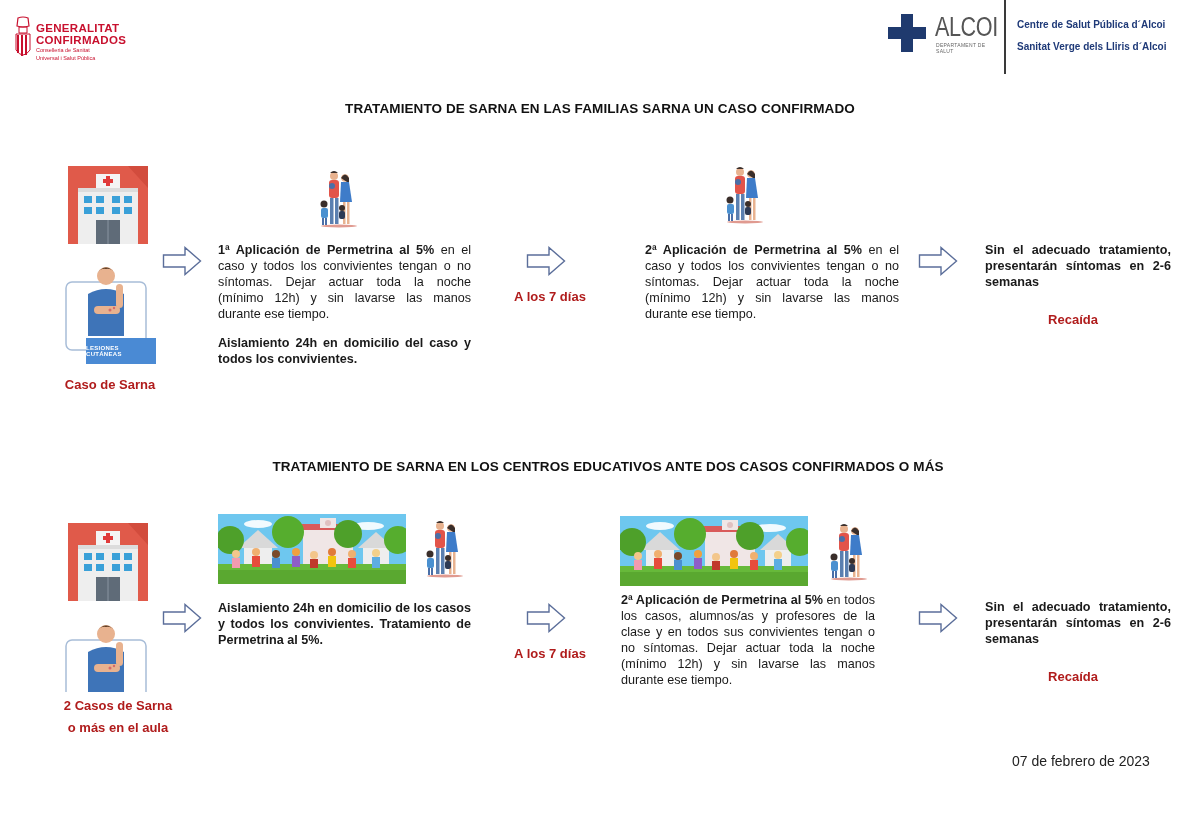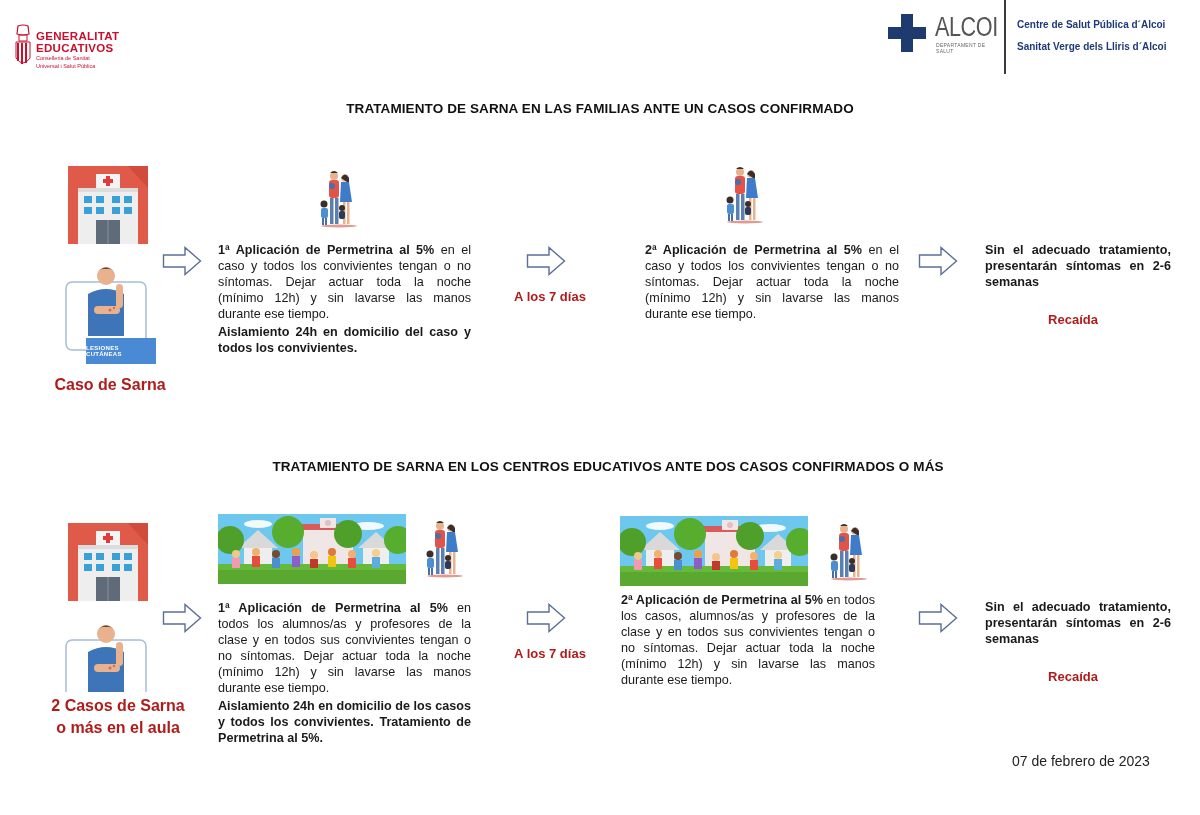--- a/index.html
+++ b/index.html
@@ -2,43 +2,43 @@
 <html><head>
 <meta charset="utf-8">
 <style>
   * { box-sizing: border-box; margin: 0; padding: 0; }
   html, body { width: 1200px; height: 815px; background: #ffffff; overflow: hidden; }
   body { position: relative; font-family: "Liberation Sans", "DejaVu Sans", sans-serif; color: #1a1a1a; }
 
   .abs { position: absolute; }
 
   
-  .gv-logo { left: 14px; top: 24px; width: 110px; height: 50px; }
+  .gv-logo { left: 14px; top: 16px; width: 110px; height: 50px; }
   .gv-shield { position: absolute; left: 0; top: 0; width: 18px; height: 46px; }
   .gv-text { position: absolute; left: 22px; top: 6px; }
   .gv-title { color: #c8102e; font-size: 11.5px; font-weight: bold; letter-spacing: 0.3px; line-height: 12px; }
   .gv-sub { color: #c8102e; font-size: 5.5px; line-height: 7px; margin-top: 1px; }
 
   .alcoi-logo { left: 888px; top: 12px; width: 105px; height: 44px; }
   .alcoi-cross { position: absolute; left: 0; top: 2px; width: 38px; height: 38px; }
   .alcoi-word { position: absolute; left: 47px; top: 0px; font-size: 27px; color: #555; letter-spacing: -0.5px; font-family: "Liberation Sans Narrow", "Liberation Sans", sans-serif; transform: scaleX(0.8); transform-origin: left top; }
   .alcoi-dept { position: absolute; left: 48px; top: 30px; font-size: 5px; color: #666; letter-spacing: 0.3px; }
 
   .header-divider { left: 1004px; top: 0; width: 2px; height: 74px; background: #3a3a3a; }
   .center-names { left: 1017px; top: 14px; color: #1f3a78; font-size: 10px; font-weight: bold; line-height: 22px; }
 
   
   .section-title { left: 0; width: 1200px; text-align: center; font-size: 13.5px; font-weight: bold; color: #111; letter-spacing: 0.1px; }
 
   
   .para { font-size: 12.6px; line-height: 16px; text-align: justify; color: #1a1a1a; }
   .para b { font-weight: bold; }
-  .para + .para { margin-top: 2px; }
-
-  .red-label { color: #b01c1c; font-weight: bold; font-size: 16px; line-height: 22px; text-align: center; }
+  .para + .para { margin-top: 13px; }
+
+  .red-label { color: #b01c1c; font-weight: bold; font-size: 13px; line-height: 22px; text-align: center; }
 
   .arrow { width: 40px; height: 30px; }
 
   
   .hospital { width: 80px; height: 78px; }
   .family { width: 46px; height: 58px; }
   .school { width: 188px; height: 70px; overflow: hidden; }
   .person-card { width: 92px; height: 100px; }
 
   .date { left: 1012px; top: 753px; font-size: 14px; color: #222; }
@@ -52,21 +52,21 @@
     <path d="M5 11 L13 11 L13 17 L5 17 Z" fill="none" stroke="#c8102e" stroke-width="1"></path>
     <path d="M2 18 L16 18 L16 34 Q9 44 2 34 Z" fill="#fff" stroke="#c8102e" stroke-width="1"></path>
     <g stroke="#c8102e" stroke-width="2">
       <line x1="4" y1="19" x2="4" y2="37"></line>
       <line x1="8" y1="19" x2="8" y2="40"></line>
       <line x1="12" y1="19" x2="12" y2="39"></line>
     </g>
   </svg>
   <div class="gv-text">
     <div class="gv-title">GENERALITAT</div>
-    <div class="gv-title">EDUCATIVOS</div>
+    <div class="gv-title">CONFIRMADOS</div>
     <div class="gv-sub">Conselleria de Sanitat</div>
     <div class="gv-sub">Universal i Salut Pública</div>
   </div>
 </div>
 
 <div class="abs alcoi-logo">
   <svg class="alcoi-cross" viewBox="0 0 38 38">
     <path d="M13 0 H25 V13 H38 V25 H25 V38 H13 V25 H0 V13 H13 Z" fill="#1f3a6e"></path>
   </svg>
   <div class="alcoi-word">ALCOI</div>
@@ -181,21 +181,21 @@
       <circle cx="46" cy="48" r="1.5" fill="#d66a6a"></circle>
       <circle cx="50" cy="46" r="1.2" fill="#d66a6a"></circle>
     </symbol>
 
     <symbol id="sym-arrow" viewBox="0 0 40 30">
       <path d="M1.5 9 H23 V1.5 L38.5 15 L23 28.5 V21 H1.5 Z" fill="#ffffff" stroke="#5b6e9a" stroke-width="1.4" stroke-linejoin="miter"></path>
     </symbol>
   </defs>
 </svg>
 
-<div class="abs section-title" style="top:101px;">TRATAMIENTO DE SARNA EN LAS FAMILIAS ANTE UN CASOS CONFIRMADO</div>
+<div class="abs section-title" style="top:101px;">TRATAMIENTO DE SARNA EN LAS FAMILIAS SARNA UN CASO CONFIRMADO</div>
 
 <svg class="abs hospital" style="left:68px; top:166px;">
     <use href="#sym-hospital"></use>
   </svg>
 
 <div class="abs" style="left:64px; top:262px; width:92px; height:102px;">
   <svg class="person-card" style="position:absolute; left:0; top:0;">
       <use href="#sym-person-card"></use>
     </svg>
   <div style="position:absolute; left:22px; top:76px; width:70px; height:26px; background:#4a8ad4; color:#fff; font-size:6px; font-weight:bold; display:flex; align-items:center; justify-content:center; letter-spacing:0.3px;">LESIONES CUTÁNEAS</div>
@@ -262,21 +262,20 @@
   </svg>
 
 <svg class="abs school" style="left:218px; top:514px;">
     <use href="#sym-school"></use>
   </svg>
 <svg class="abs family" style="left:422px; top:520px;">
     <use href="#sym-family"></use>
   </svg>
 
 <div class="abs" style="left:218px; top:600px; width:253px;">
-  <p class="para"><b>1ª Aplicación de Permetrina al 5%</b><span> en todos los alumnos/as y profesores de la clase y en todos sus convivientes tengan o no síntomas. Dejar actuar toda la noche (mínimo 12h) y sin lavarse las manos durante ese tiempo.</span></p>
   <p class="para" style="font-weight:bold;">Aislamiento 24h en domicilio de los casos y todos los convivientes. Tratamiento de Permetrina al 5%.</p>
 </div>
 
 <svg class="abs arrow" style="left:526px; top:603px;">
     <use href="#sym-arrow"></use>
   </svg>
 <div class="abs red-label" style="left:500px; top:643px; width:100px; font-size:13px;">A los 7 días</div>
 
 <svg class="abs school" style="left:620px; top:516px;">
     <use href="#sym-school"></use>

